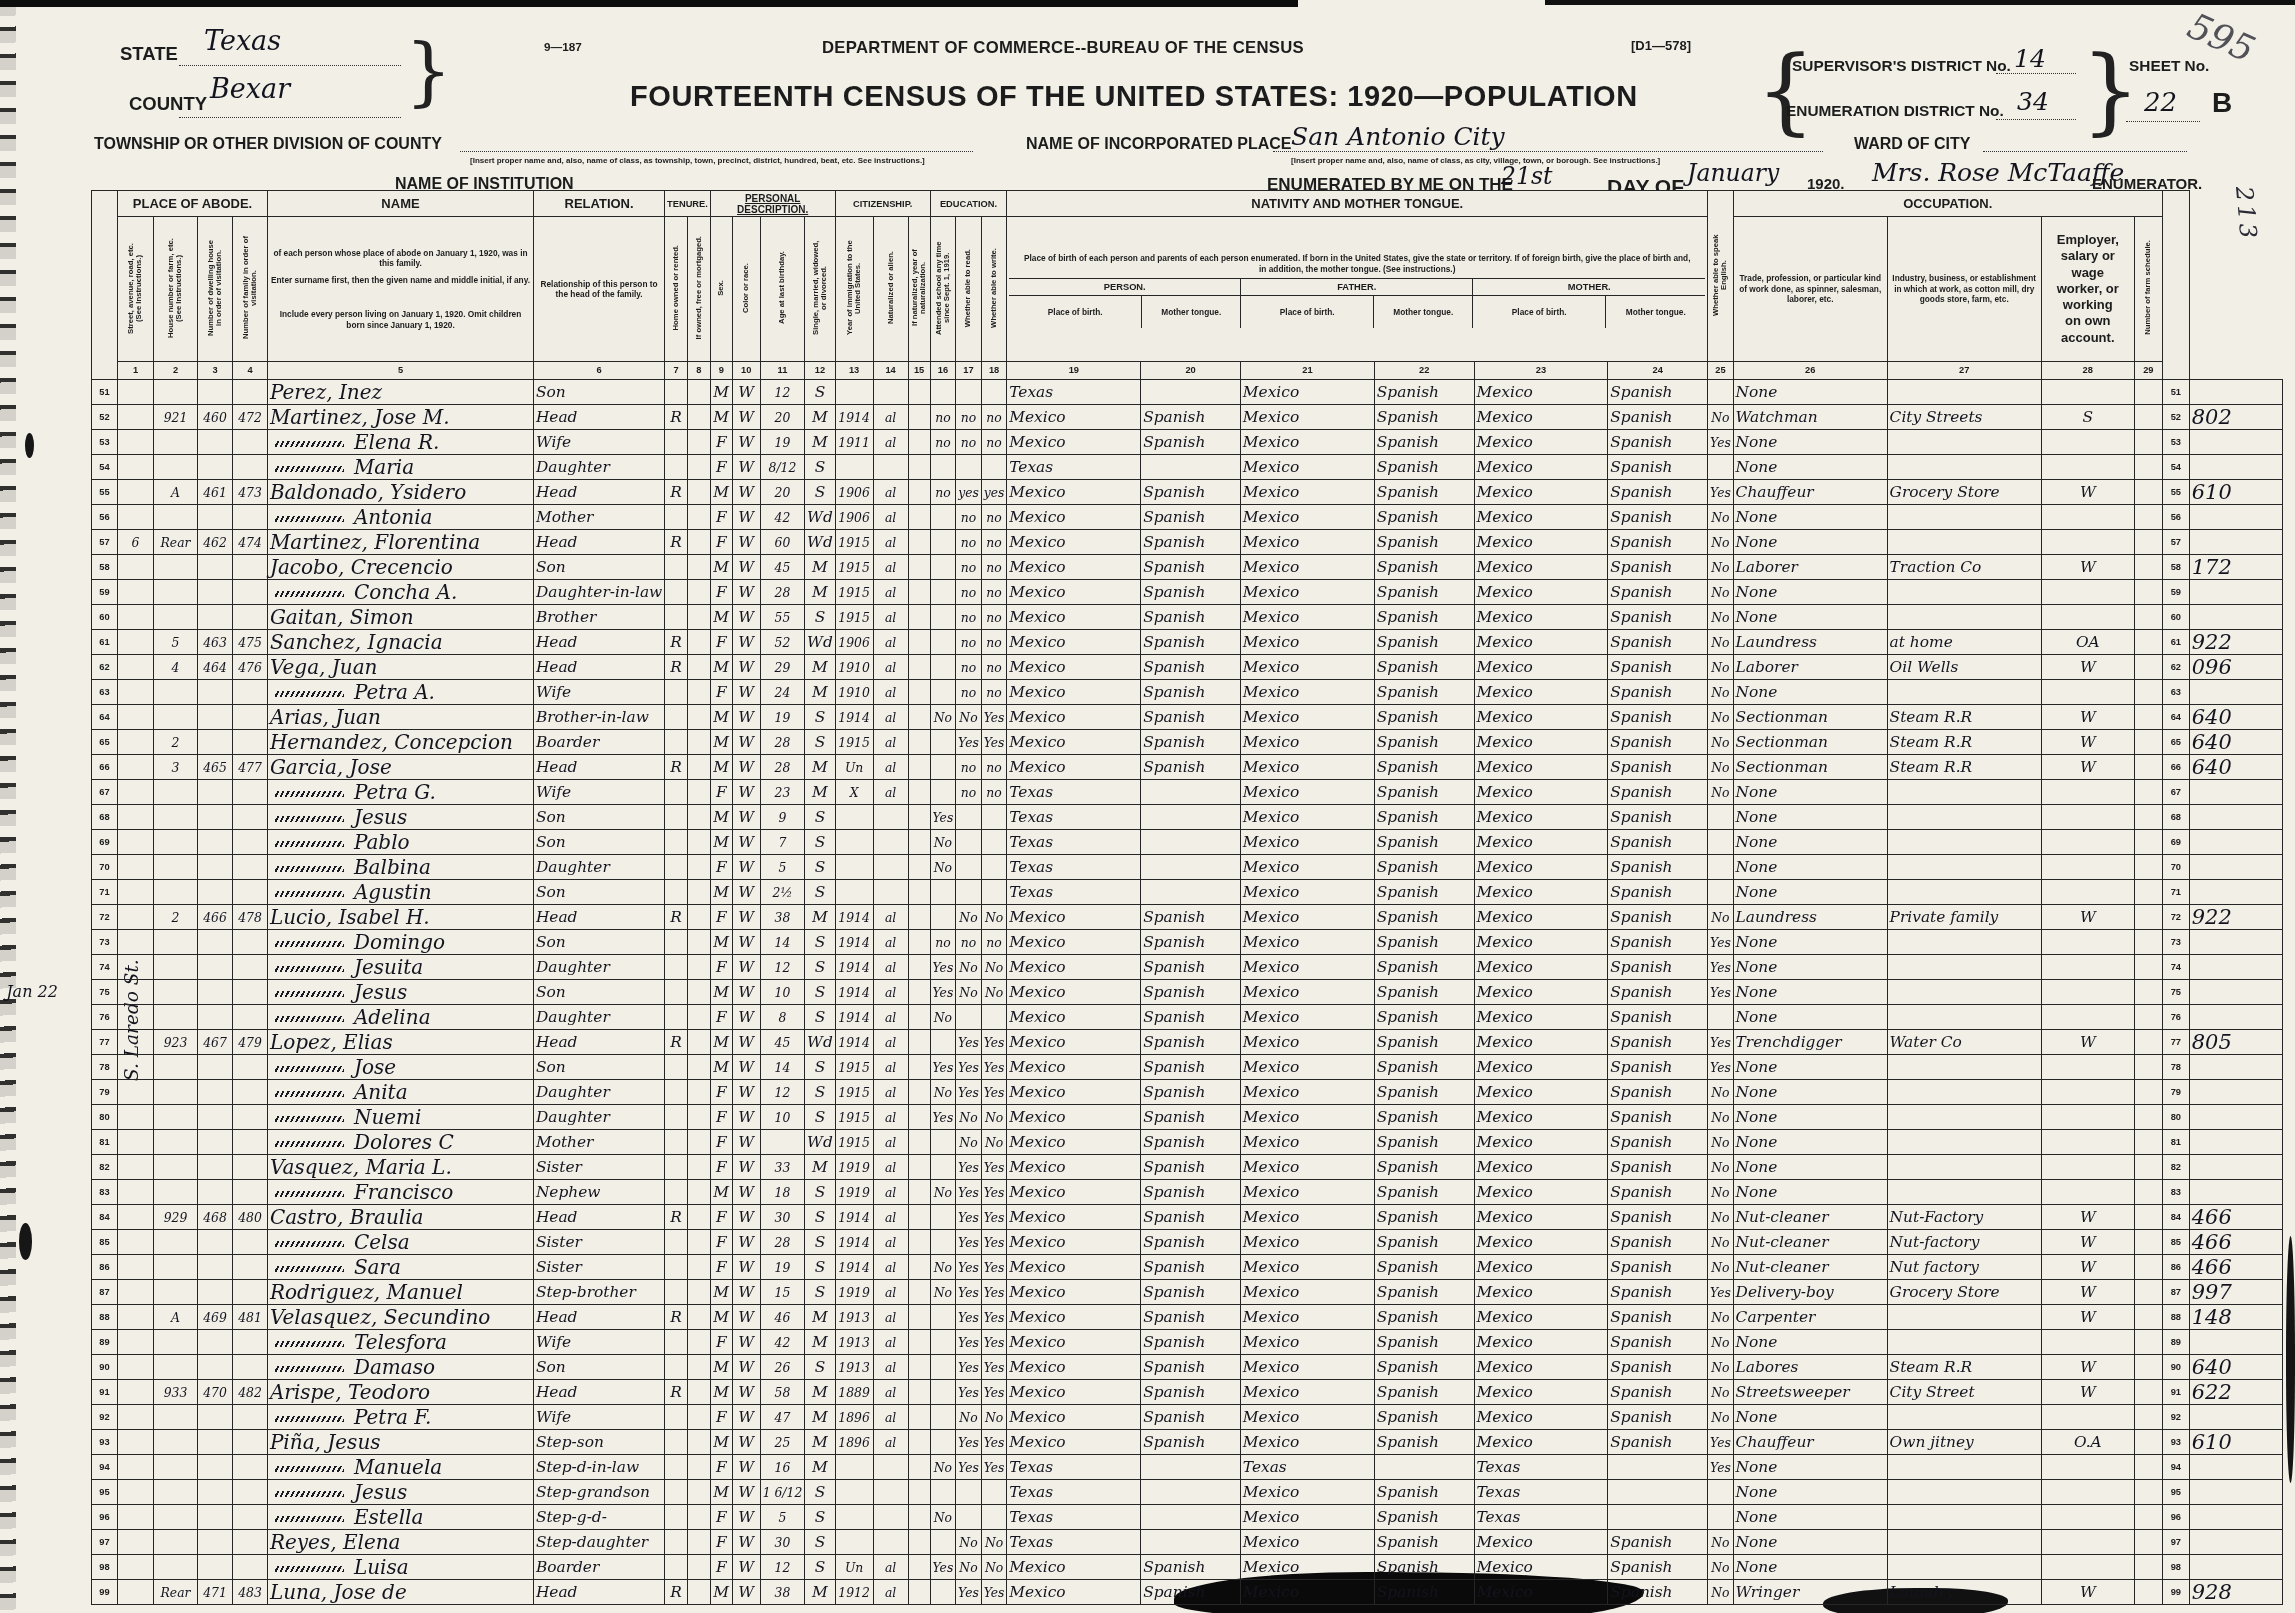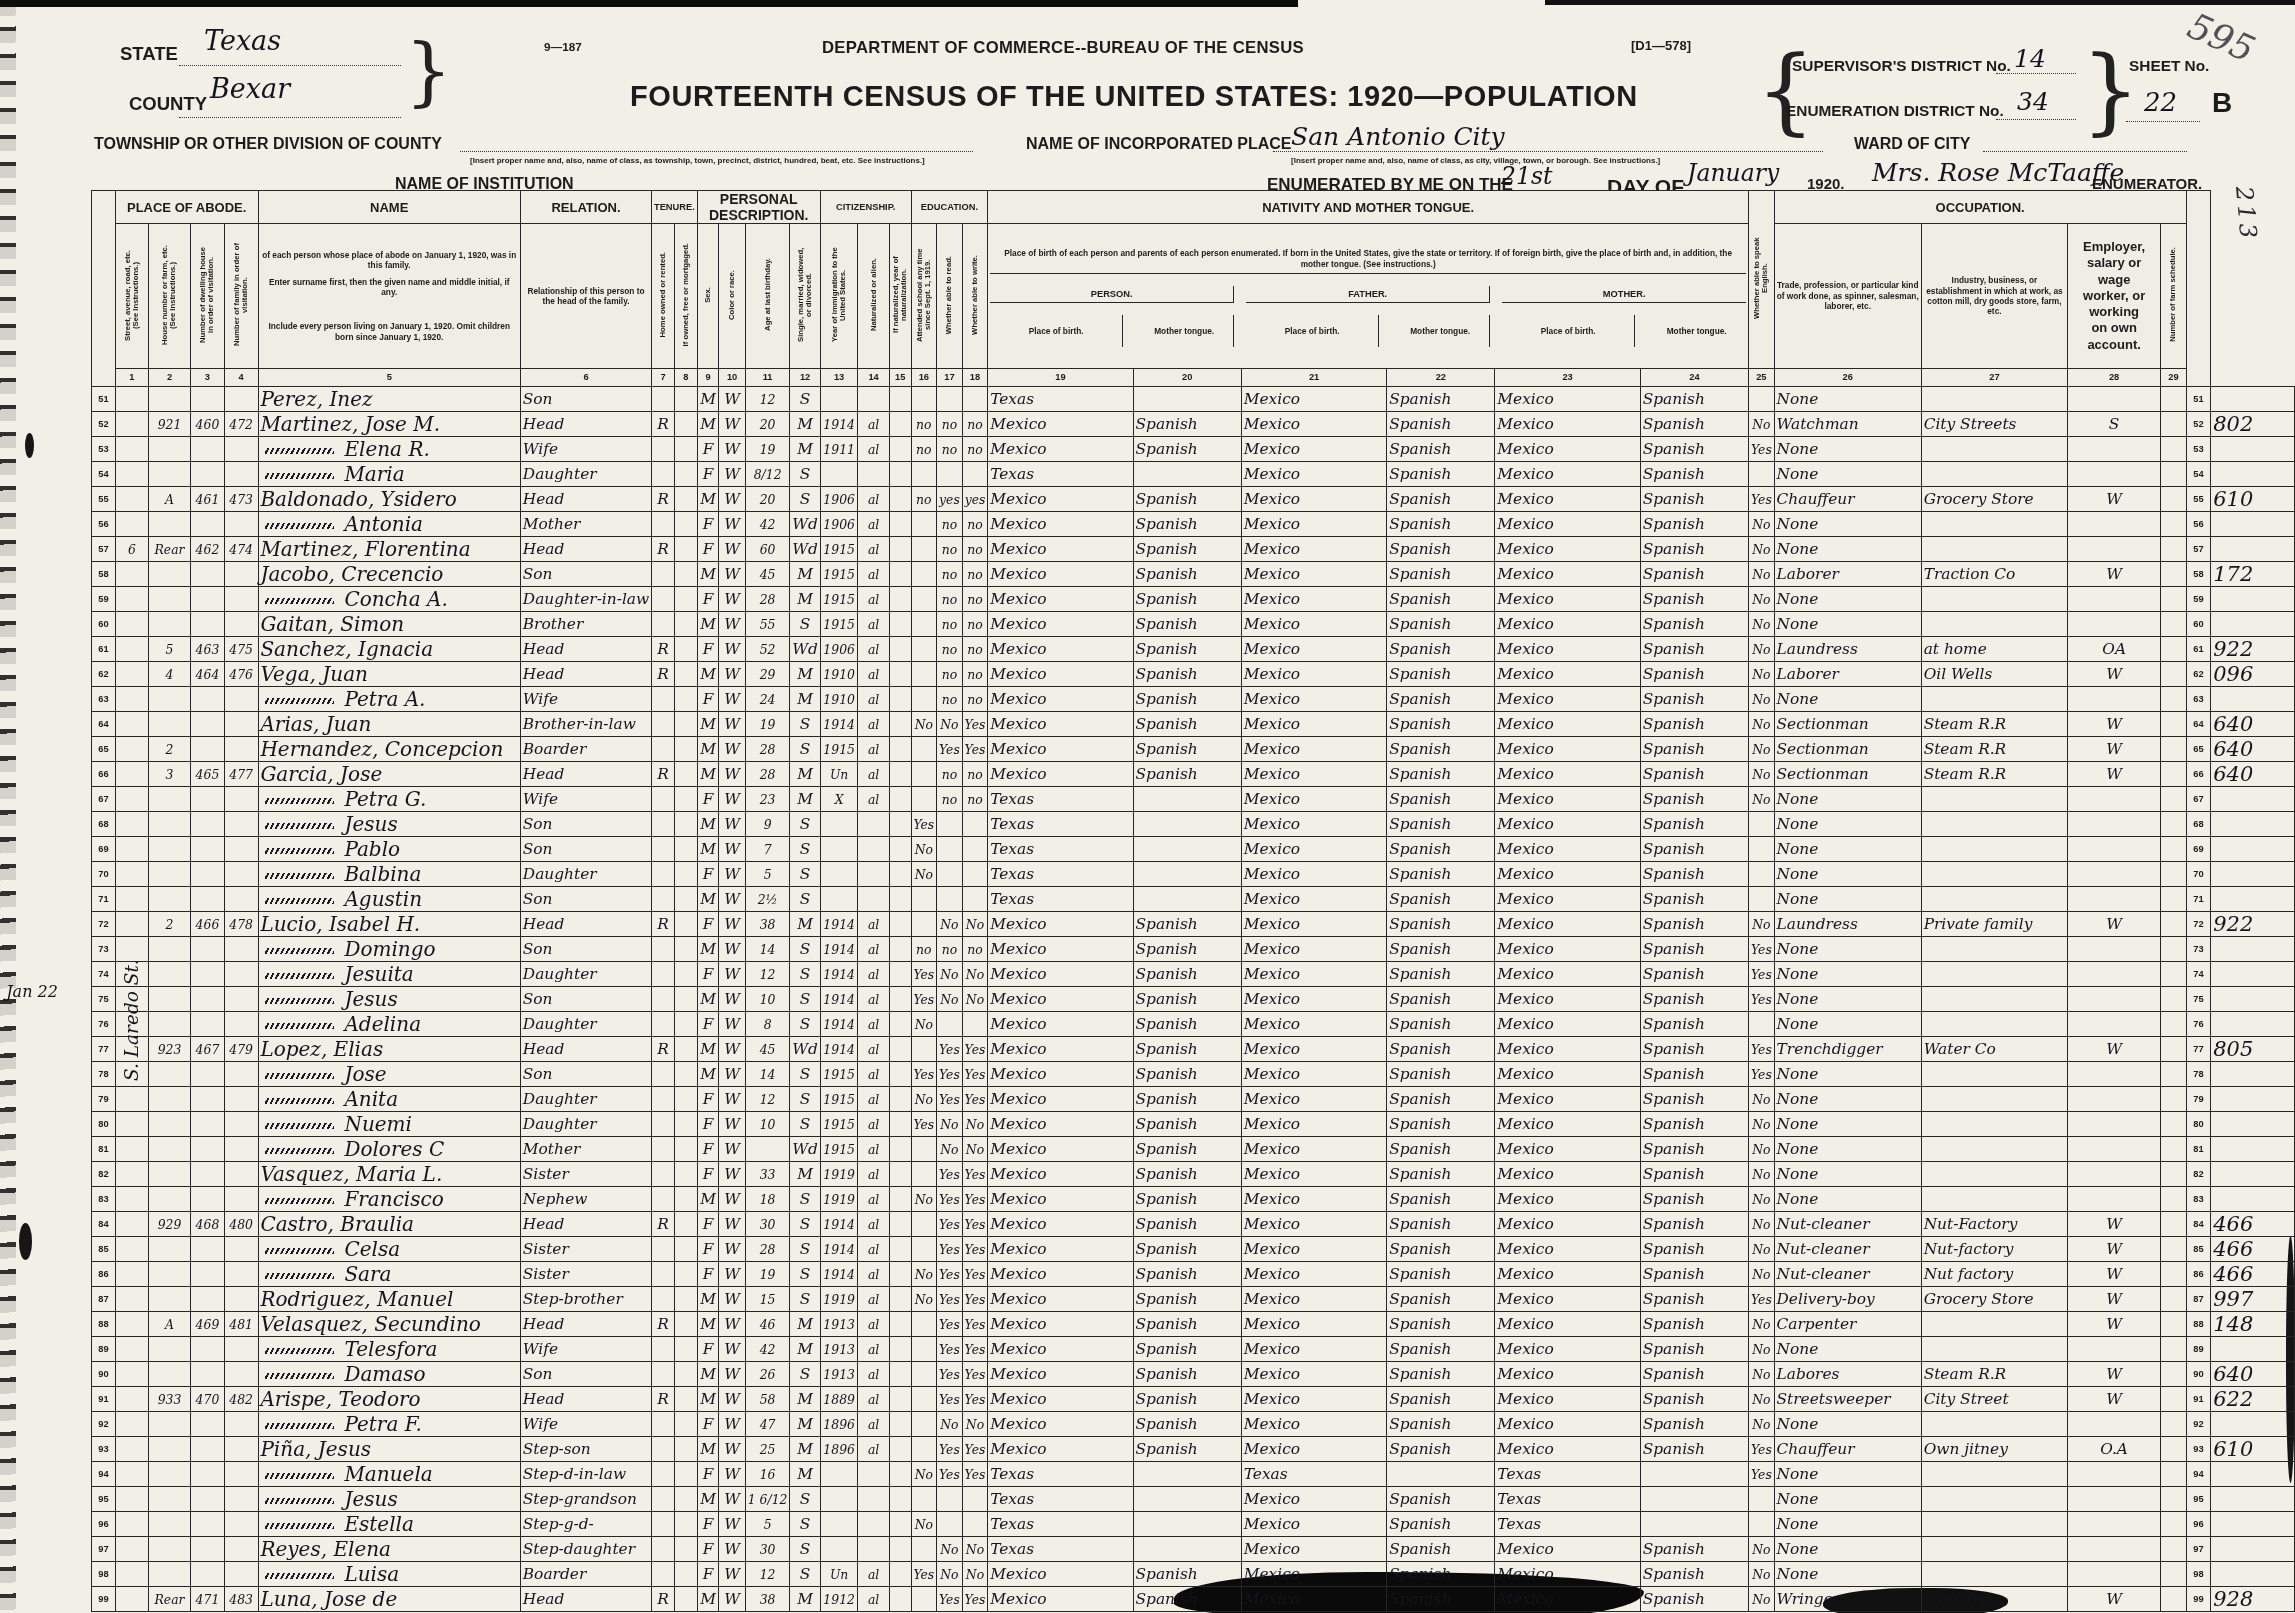--- a/index.html
+++ b/index.html
@@ -31,21 +31,21 @@
   .numrow th{font-size:9.3px;font-weight:bold;height:17.3px;padding:0;}
   tbody td{height:24px;white-space:nowrap;overflow:visible;}
   td.num{font-size:9.3px;font-weight:bold;text-align:center;font-family:"Liberation Sans",sans-serif;font-style:normal;}
   td.hw{font-size:15.4px;}
   td.c{text-align:center;}
   td.sm{font-size:12.4px;}
   td.namecell{font-size:20px;margin-left:41px;}
   td.note{border:none;background:transparent;font-size:21px;padding-left:8.7px;}
   .ditto{display:inline-block;width:69px;height:5.6px;margin:0 10px 2.5px 5px;
      background:repeating-linear-gradient(-62deg,#1b1b26 0 1.9px,transparent 1.9px 4.6px);}
-  .natgrid{display:grid;grid-template-columns:133px 99px 133px 99px 133px 99px;padding:0;gap:12px;}
+  .natgrid{display:grid;grid-template-columns:133px 99px 133px 99px 133px 99px;padding:0;}
   .natnote{grid-column:1/7;font-size:8.3px;font-weight:bold;padding:3.1px 12.4px;line-height:1.3;border-bottom:1.2px solid #262626;}
   .natgrp{font-size:9.3px;font-weight:bold;text-align:center;border-bottom:1.2px solid #262626;border-right:1.2px solid #262626;padding:3.1px 0;grid-column:span 2;}
   .natsub{font-size:8.3px;font-weight:bold;text-align:center;border-right:1.2px solid #262626;padding:11px 0;}
   .nbr{border-right:none !important;}
   th.natwrap{padding:0;}
   
   .abs{position:absolute;}
   .brace{font-size:74px;font-weight:normal;font-family:"DejaVu Serif",serif;color:#222;}
   .scrib{font-family:"DejaVu Serif",serif;font-style:italic;color:#2a2a35;}
 </style>
@@ -155,21 +155,21 @@
       <col style="width:27px">
         <col style="width:93px">
     </colgroup>
     <thead>
       <tr>
         <th rowspan="3"></th>
         <th colspan="4" class="grp">PLACE OF ABODE.</th>
         <th rowspan="1" class="grp">NAME</th>
         <th class="grp">RELATION.</th>
         <th colspan="2" class="grp" style="font-size:9.3px;">TENURE.</th>
-        <th colspan="4" class="grp" style="font-size:14px;">PERSONAL DESCRIPTION.</th>
+        <th colspan="4" class="grp" style="font-size:10px;text-decoration:underline;">PERSONAL DESCRIPTION.</th>
         <th colspan="3" class="grp" style="font-size:9.3px;">CITIZENSHIP.</th>
         <th colspan="3" class="grp" style="font-size:9.3px;">EDUCATION.</th>
         <th colspan="6" class="grp">NATIVITY AND MOTHER TONGUE.</th>
         <th rowspan="2" class="vert"><span>Whether able to speak English.</span></th>
         <th colspan="4" class="grp">OCCUPATION.</th>
         <th rowspan="3"></th>
         <th rowspan="3" style="border:none;background:transparent;"></th>
       </tr>
       <tr>
         <th class="vert"><span>Street, avenue, road, etc.  (See Instructions.)</span></th>

